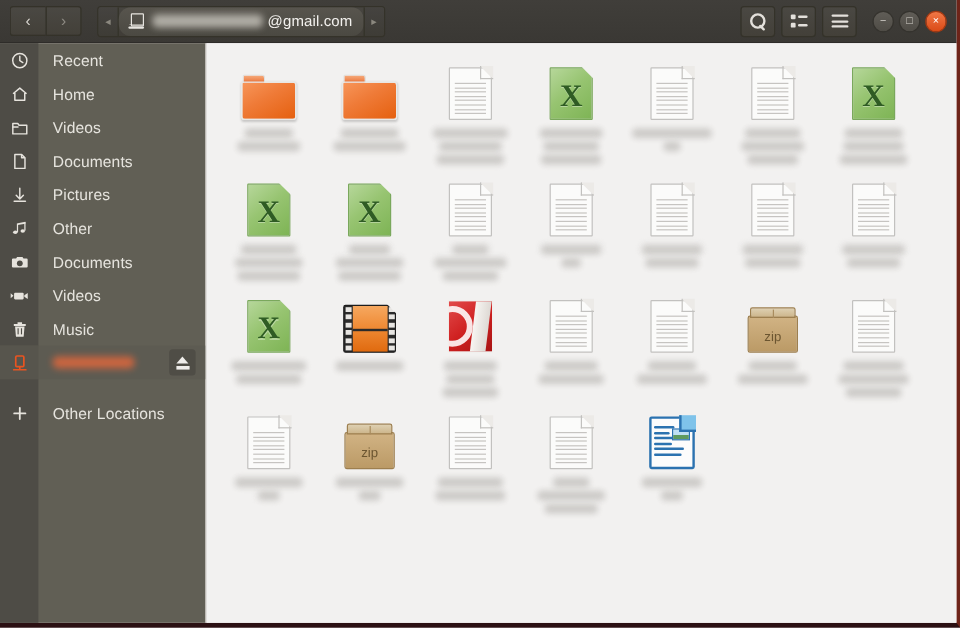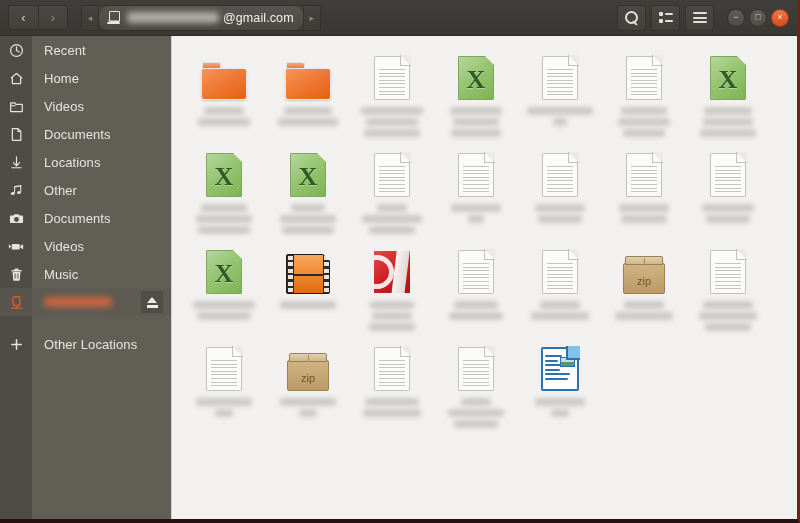--- a/index.html
+++ b/index.html
@@ -497,21 +497,21 @@
         <span class="sb-label">Documents</span>
       </div>
 
       <div class="sb-item">
         <span class="sb-icon">
           <svg width="15" height="15" viewBox="0 0 16 16" fill="none" stroke="currentColor" stroke-width="1.3">
             <path d="M8 2v9.2M4.8 8.2 8 11.6l3.2-3.4" stroke-linecap="round" stroke-linejoin="round"></path>
             <path d="M3 13.6h10" stroke-linecap="round"></path>
           </svg>
         </span>
-        <span class="sb-label">Locations</span>
+        <span class="sb-label">Pictures</span>
       </div>
 
       <div class="sb-item">
         <span class="sb-icon">
           <svg width="15" height="15" viewBox="0 0 16 16" fill="currentColor">
             <path d="M6.2 3.2 13 2v1.6L6.2 4.8z"></path>
             <rect x="5.4" y="3.4" width="1.1" height="7.6"></rect>
             <rect x="12" y="2.2" width="1.1" height="7.6"></rect>
             <ellipse cx="4" cy="11.3" rx="2" ry="1.6"></ellipse>
             <ellipse cx="10.6" cy="10.1" rx="2" ry="1.6"></ellipse>

